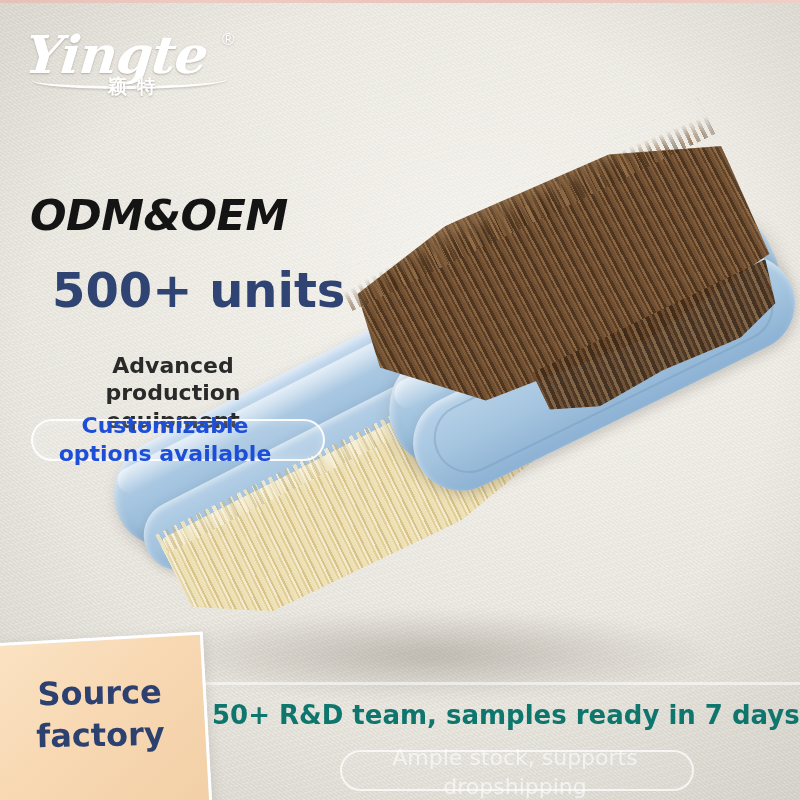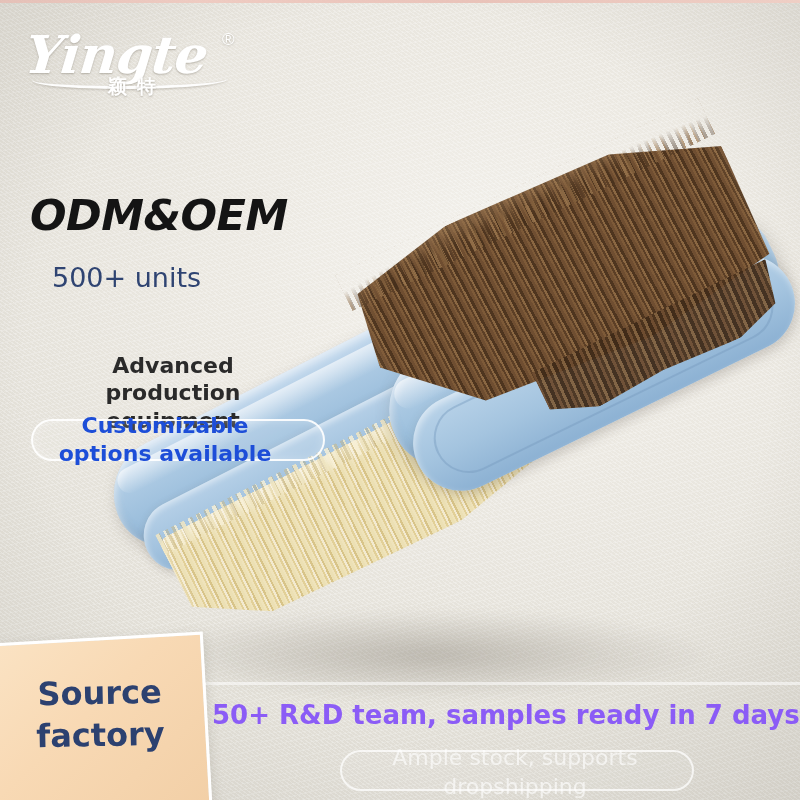--- a/index.html
+++ b/index.html
@@ -116,22 +116,22 @@
     font-size: 43px;
     letter-spacing: -0.5px;
     color: #141414;
     white-space: nowrap;
   }
   .subhead {
     position: absolute;
     left: 52px;
     top: 262px;
     font-family: "DejaVu Sans", sans-serif;
-    font-weight: 400;
-    font-size: 27px;
+    font-weight: 700;
+    font-size: 48px;
     color: #2f4472;
     white-space: nowrap;
   }
   .feature-line {
     position: absolute;
     left: 42px;
     top: 352px;
     width: 262px;
     text-align: center;
     font-family: "DejaVu Sans", sans-serif;
@@ -356,21 +356,21 @@
     clip-path: polygon(3.3% 0%, 100% 0%, 100% 100%, 2.8% 100%);
   }
   .banner-title {
     position: absolute;
     left: 212px;
     top: 700px;
     width: 580px;
     font-family: "DejaVu Sans", sans-serif;
     font-weight: 700;
     font-size: 26px;
-    color: #8b5cf6;
+    color: #0f766e;
     white-space: nowrap;
   }
   .pill-banner {
     position: absolute;
     left: 340px;
     top: 750px;
     width: 350px;
     height: 37px;
     border: 2px solid rgba(255,255,255,.72);
     border-radius: 22px;

